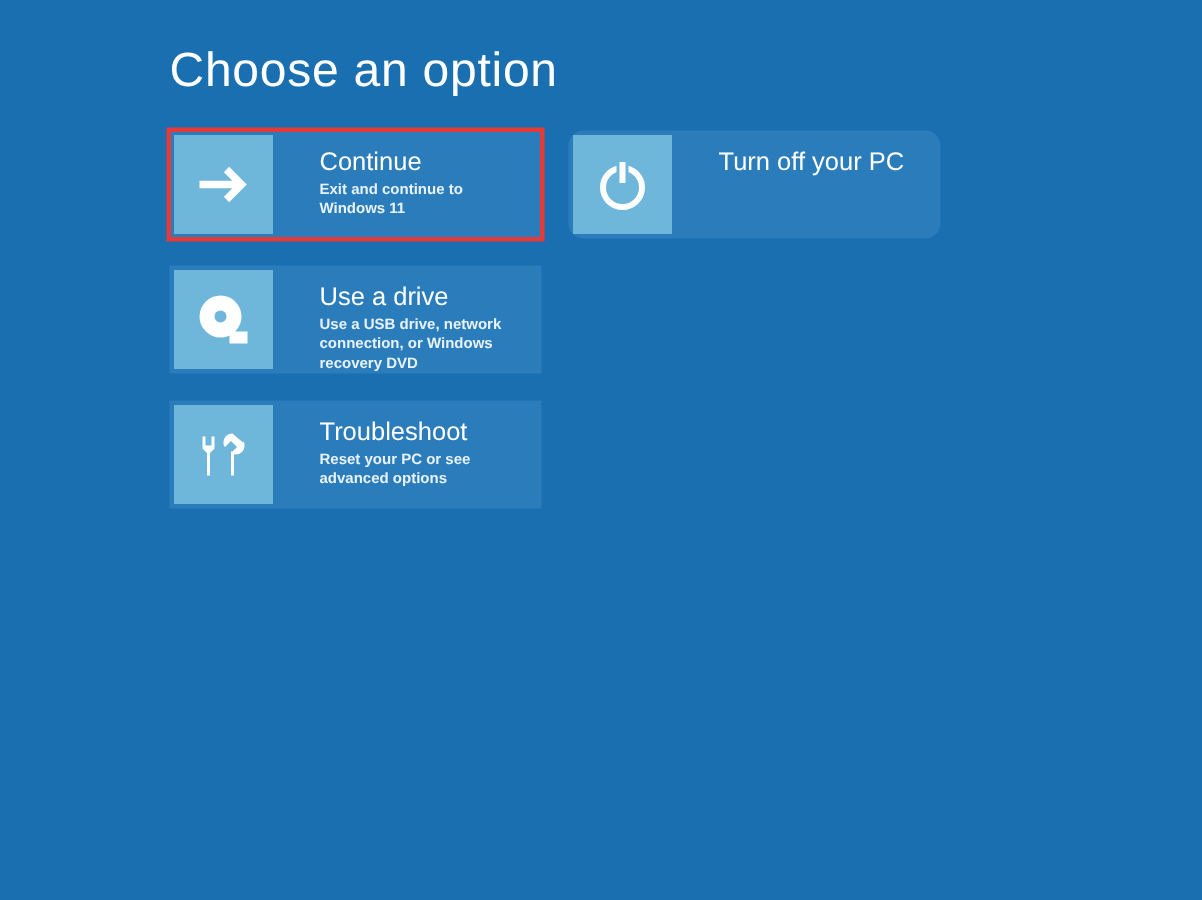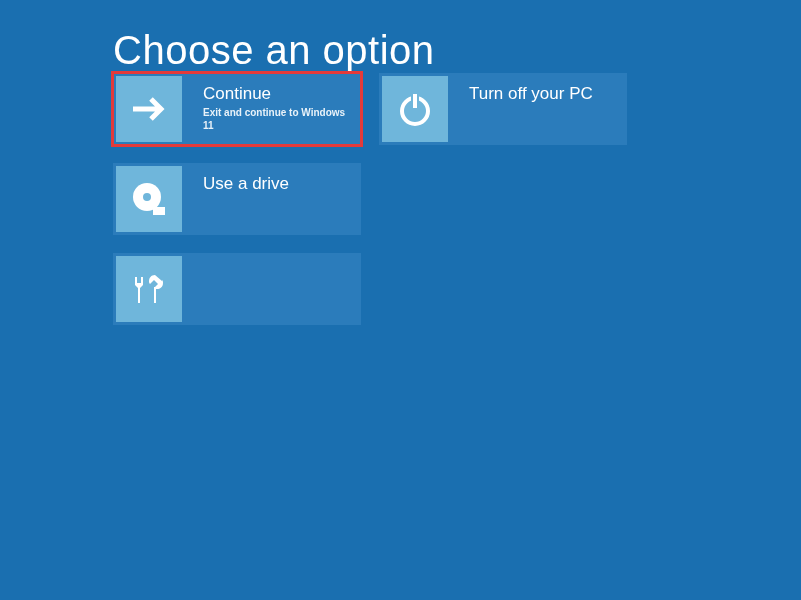--- a/index.html
+++ b/index.html
@@ -12,22 +12,23 @@
       height: 600px;
       background: #1a6fb0;
       font-family: "Segoe UI", Arial, sans-serif;
       color: #ffffff;
       overflow: hidden;
     }
     .container {
       padding: 28px 0 0 113px;
     }
     .page-title {
-      font-size: 40px;
+      font-size: 32px;
       font-weight: 300;
+      margin-bottom: 22px;
       letter-spacing: 0.5px;
     }
     .columns {
       display: flex;
       gap: 18px;
     }
     .col {
       display: flex;
       flex-direction: column;
       gap: 18px;
@@ -50,34 +51,36 @@
       background: #6fb6db;
       display: flex;
       align-items: center;
       justify-content: center;
       flex-shrink: 0;
     }
     .tile-text {
       padding: 8px 8px 0 21px;
       display: flex;
       flex-direction: column;
+      margin-left: 10px;
     }
     .tile-title {
       font-size: 17px;
       font-weight: 400;
       margin-bottom: 2px;
     }
     .tile-desc {
       font-size: 10px;
       font-weight: 700;
       line-height: 1.3;
       color: #e8f2f9;
     }
     .narrow-tile {
       width: 248px;
+      border-radius: 10px;
     }
     svg {
       display: block;
     }
   </style>
 </head>
 <body>
 
 <div class="container">
   <h1 class="page-title">Choose an option</h1>
@@ -101,29 +104,34 @@
       <div class="tile">
         <div class="tile-icon">
           <svg width="44" height="44" viewBox="0 0 44 44">
             <circle cx="20" cy="20" r="14" fill="#ffffff"></circle>
             <circle cx="20" cy="20" r="4" fill="#6fb6db"></circle>
             <rect x="26" y="30" width="12" height="8" fill="#ffffff"></rect>
           </svg>
         </div>
         <div class="tile-text">
           <div class="tile-title">Use a drive</div>
+          <div class="tile-desc">Use a USB drive, network connection, or Windows recovery DVD</div>
         </div>
       </div>
 
       <div class="tile">
         <div class="tile-icon">
           <svg width="44" height="44" viewBox="0 0 44 44">
             <path d="M 14 10 L 14 16 L 10 16 L 10 10 L 8 10 L 8 18 L 11 21 L 11 36 L 13 36 L 13 21 L 16 18 L 16 10 Z" fill="#ffffff"></path>
             <path d="M 28 8 C 24 8 22 11 22 14 C 22 15 22 16 23 17 L 27 13 L 31 17 L 27 21 C 28 22 29 22 30 22 C 33 22 36 20 36 16 C 36 15 36 14 35 13 L 35 14 L 28 8 Z M 27 20 L 27 36 L 29 36 L 29 20 Z" fill="#ffffff"></path>
           </svg>
+        </div>
+        <div class="tile-text">
+          <div class="tile-title">Troubleshoot</div>
+          <div class="tile-desc">Reset your PC or see advanced options</div>
         </div>
       </div>
 
     </div>
 
     <div class="col">
 
       <div class="tile narrow-tile">
         <div class="tile-icon">
           <svg width="44" height="44" viewBox="0 0 44 44">

